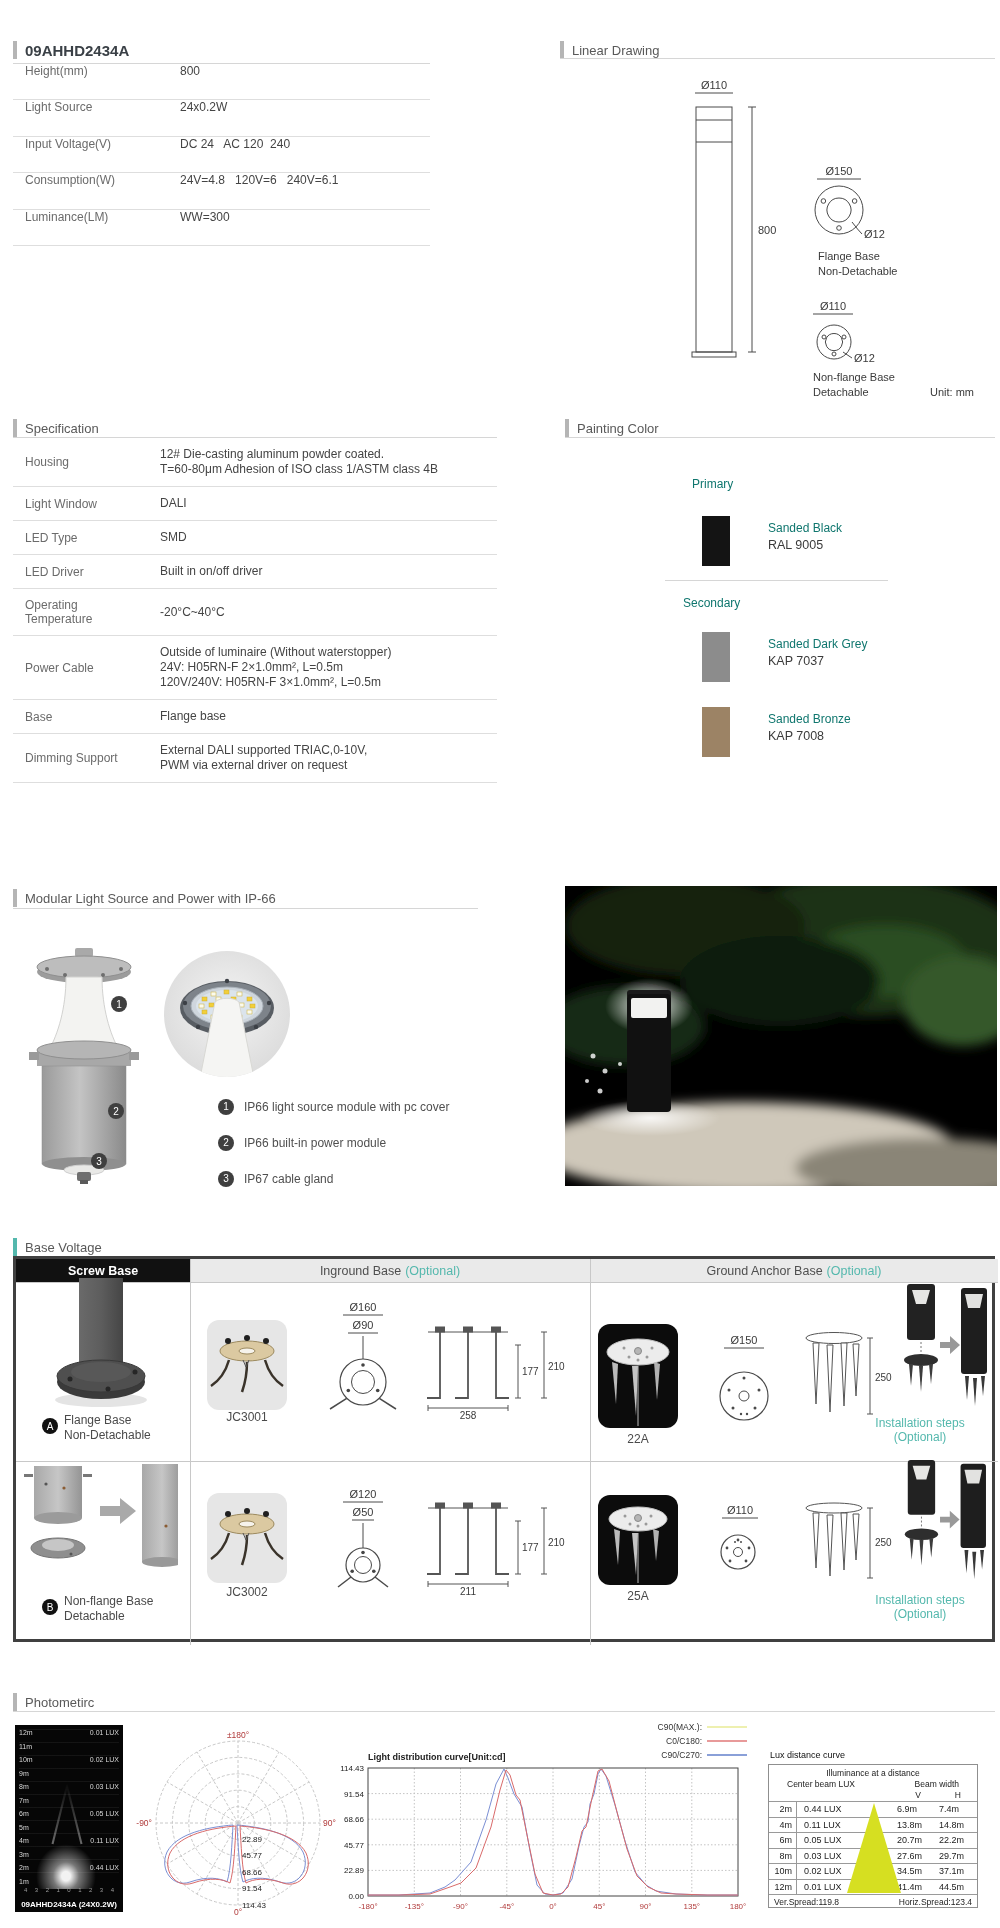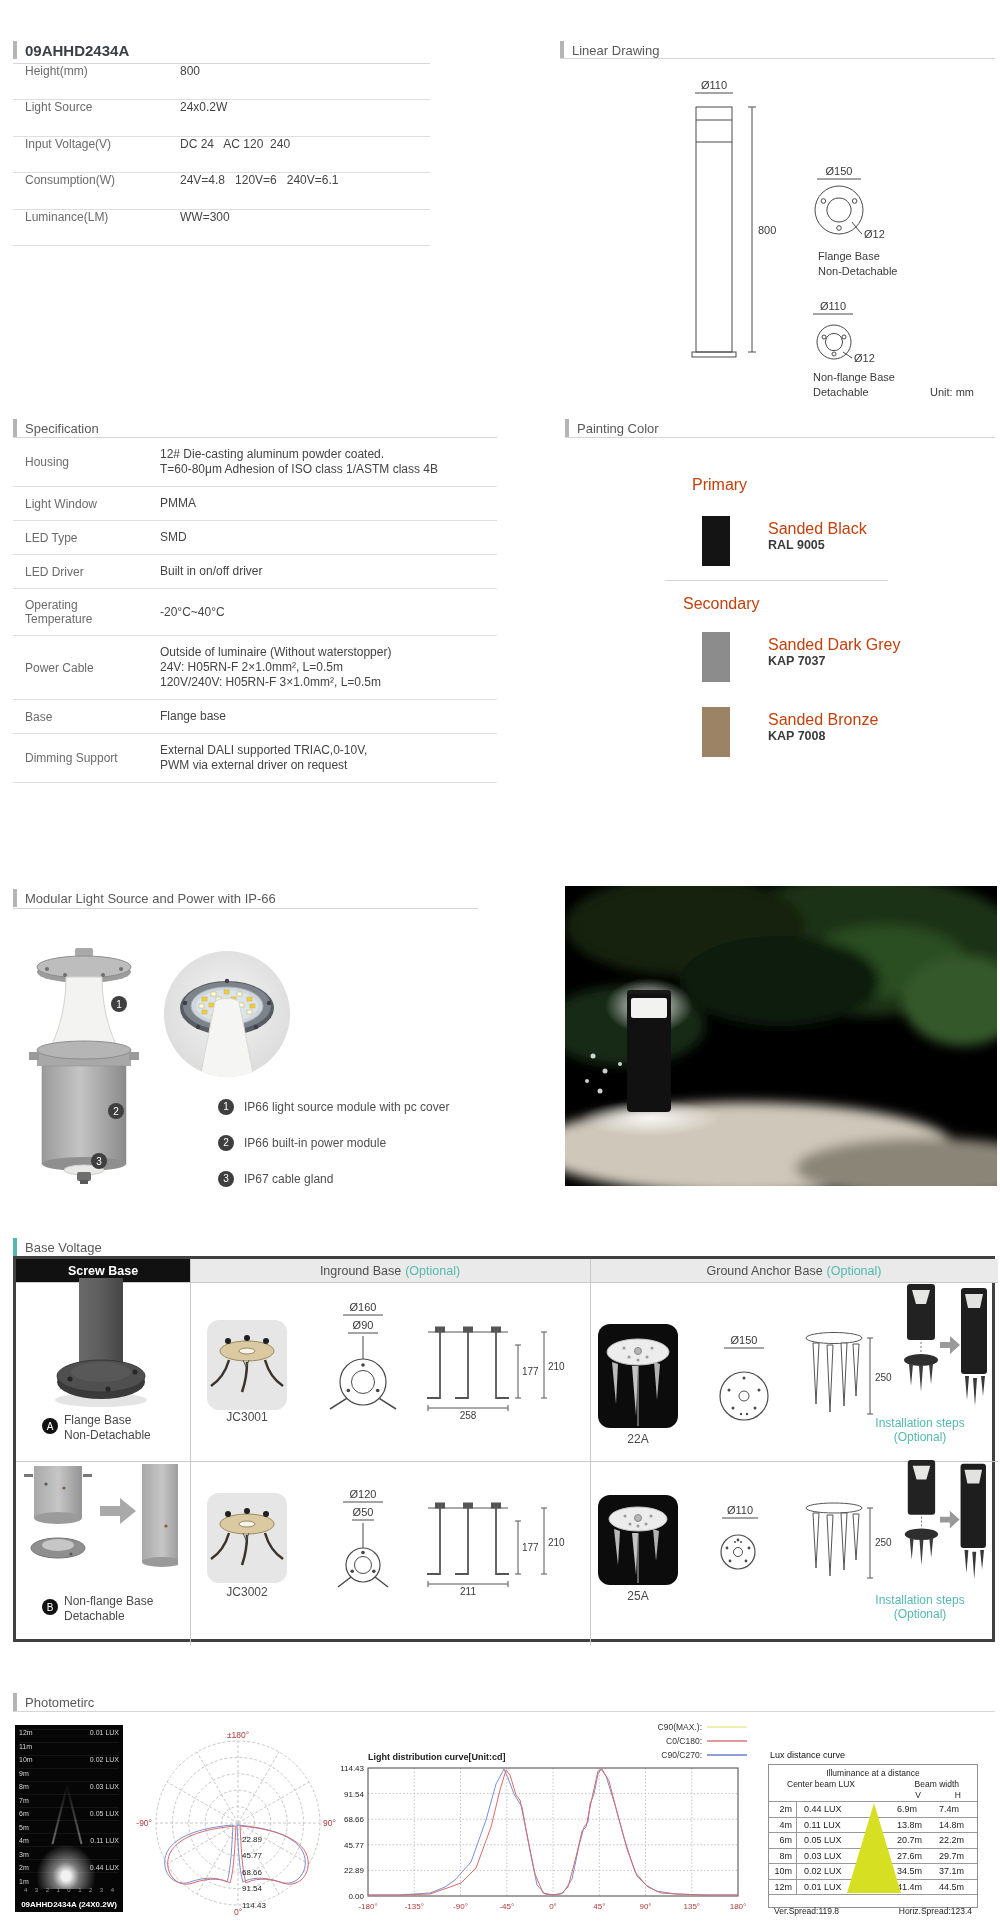--- a/index.html
+++ b/index.html
@@ -12,22 +12,22 @@
 .sec-bar.teal-bar{background:#54b8ad}
 .sec-title{font-size:13px;color:#595959}
 .prod-title{font-size:15px;font-weight:bold;color:#3a4046}
 .rule{position:absolute;height:1px;background:#d6d6d6}
 .prow{height:36.4px;display:flex;border-bottom:1px solid #dedede}
 .srow{display:flex;align-items:center;border-bottom:1px solid #dedede;padding:9px 0}
 .tlabel{color:#6b6b6b;font-size:12px;padding-left:12px}
 .tvalue{color:#444;font-size:12px;white-space:pre-wrap;line-height:15px}
 .prow .tlabel{width:167px}
 .srow .tlabel{width:147px}
-.txt{position:absolute;font-size:16px;color:#c2410c;line-height:15px}
-.bold{font-weight:bold;color:#3b3b3b;font-size:12.5px}
+.txt{position:absolute;font-size:12px;color:#0f766e;line-height:15px}
+.bold{font-weight:normal;color:#3b3b3b;font-size:12.5px}
 .teal{color:#54b8ad}
 .swatch{position:absolute;width:28px;height:50px}
 .badge{width:16px;height:16px;border-radius:50%;background:#3f3f3f;color:#fff;font-size:10px;display:flex;align-items:center;justify-content:center}
 .badge.blk{background:#111}
 .mod-item{position:absolute;display:flex;align-items:center;gap:10px;height:17px}
 .mod-item span.it{font-size:12px;color:#4f4f4f}
 .btable{position:absolute;border:3px solid #404040}
 .bhead{position:absolute;height:23px;display:flex;align-items:center;justify-content:center;gap:4px;font-size:12.5px;color:#4f4f4f}
 .bhead.dark{background:#111;color:#fff;font-weight:bold}
 .bhead.grey{background:#eaeaea}
@@ -49,21 +49,21 @@
 .lg-lab{width:72px;text-align:right;font-size:8.5px;color:#333}
 .lg-line{width:40px;border-top:2px solid;margin-left:5px}
 .lg-y{border-color:#eef0b0}.lg-r{border-color:#e89a9a}.lg-b{border-color:#8aa0d8}
 .luxbox{position:absolute;left:768px;top:1764px;width:210px;height:144px;border:1px solid #8f8f8f;font-size:8.5px;color:#222}
 .lux-hdr{position:relative;height:36px}
 .lux-row{display:grid;grid-template-columns:28px 58px 1fr 42px 38px;height:15.5px;border-top:1px solid #9a9a9a;align-items:center}
 .lux-row .c1{text-align:right;padding-right:4px;border-right:1px solid #9a9a9a;height:100%;display:flex;align-items:center;justify-content:flex-end;font-size:9px}
 .lux-row .c2{padding-left:7px;font-size:9px}
 .lux-row .c4,.lux-row .c5{text-align:left;padding-right:5px;font-size:9px}
 .tri{position:absolute;left:78px;top:38px;width:0;height:0;border-left:27px solid transparent;border-right:27px solid transparent;border-bottom:90px solid #d6df21}
-.lux-foot{display:flex;justify-content:space-between;border-top:1px solid #9a9a9a;height:14px;align-items:center;padding:16px 5px;font-size:8.5px}
+.lux-foot{display:flex;justify-content:space-between;border-top:1px solid #9a9a9a;height:14px;align-items:center;padding:6px 5px;font-size:8.5px}
 .lux-title{position:absolute;left:770px;top:1750px;font-size:9px;color:#111}
 </style>
 </head>
 <body>
 
 <div id="page">
 
   <div class="sec-h" style="left:13px;top:40px">
     <span class="sec-bar"></span>
     <span class="sec-title prod-title">09AHHD2434A</span>
@@ -143,21 +143,21 @@
   </div>
   <div class="rule" style="left:13px;top:437px;width:484px"></div>
   <div class="abs" style="left:13px;top:438px;width:484px">
     <div class="srow">
         <span class="tlabel">Housing</span>
         <span class="tvalue" style="width:330px">12# Die-casting aluminum powder coated.
 T=60-80μm Adhesion of ISO class 1/ASTM class 4B</span>
       </div>
     <div class="srow">
         <span class="tlabel">Light Window</span>
-        <span class="tvalue">PMMA</span>
+        <span class="tvalue">DALI</span>
       </div>
     <div class="srow">
         <span class="tlabel">LED Type</span>
         <span class="tvalue">SMD</span>
       </div>
     <div class="srow">
         <span class="tlabel">LED Driver</span>
         <span class="tvalue">Built in on/off driver</span>
       </div>
     <div class="srow">

